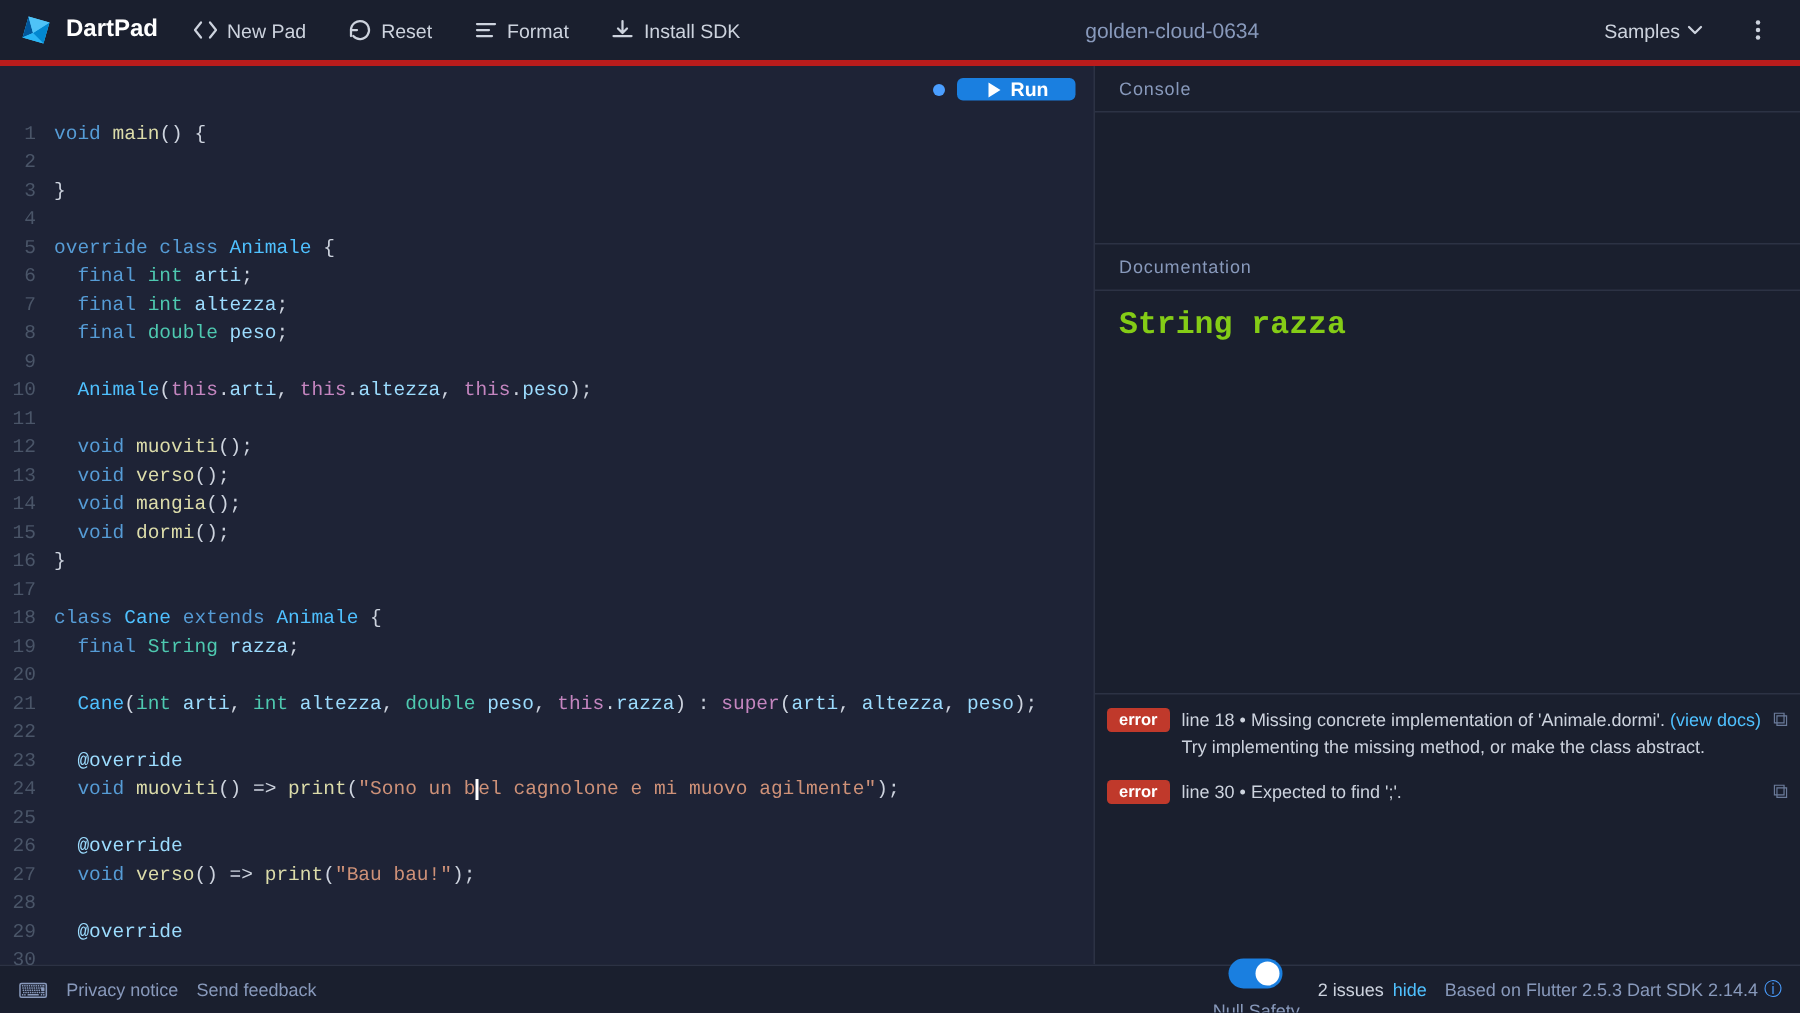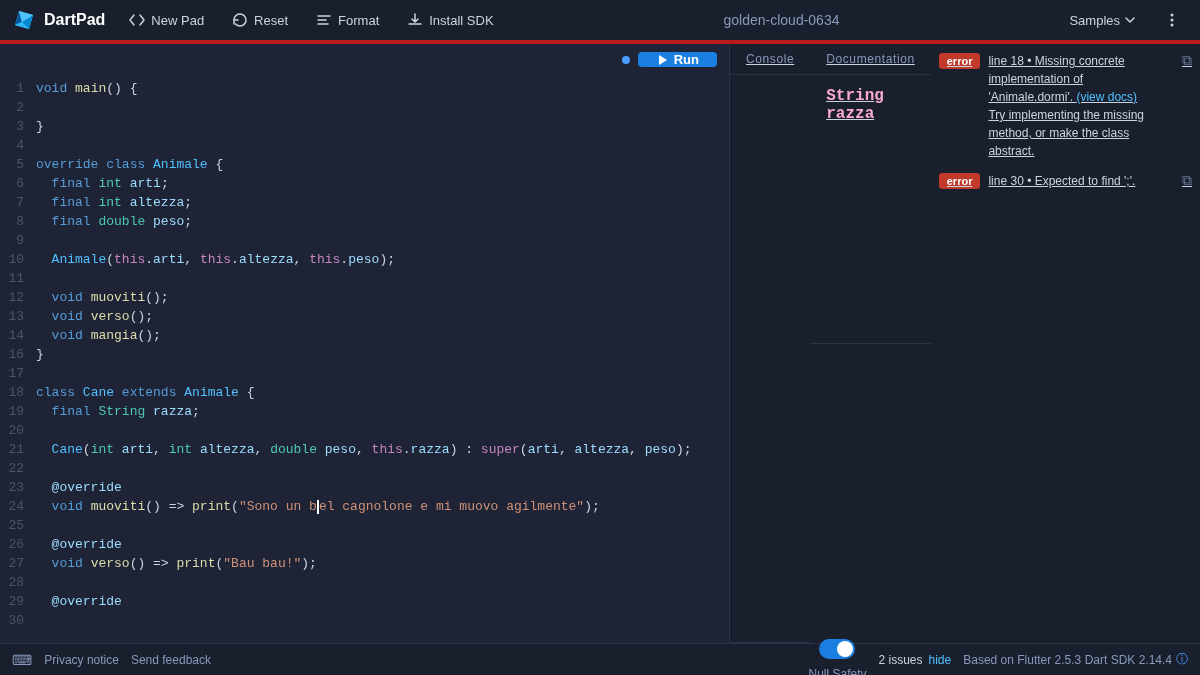--- a/index.html
+++ b/index.html
@@ -179,24 +179,23 @@
       background: #fff;
       vertical-align: text-bottom;
       animation: blink 1s step-end infinite;
     }
     @keyframes blink { 50% { opacity: 0; } }
 
     
     .right-panel {
       width: 470px;
       display: flex;
-      flex-direction: row;
+      flex-direction: column;
       background: #1a1f2e;
       flex-shrink: 0;
-      text-decoration: underline;
     }
     .console-section {
       flex: 1;
       border-bottom: 1px solid #2c3244;
       display: flex;
       flex-direction: column;
     }
     .section-header {
       padding: 8px 16px;
       color: #8899bb;
@@ -209,23 +208,23 @@
       flex: 1;
       padding: 8px 16px;
     }
     .docs-section {
       height: 300px;
       border-bottom: 1px solid #2c3244;
       display: flex;
       flex-direction: column;
     }
     .docs-title {
-      color: #f9a8d4;
+      color: #84cc16;
       font-family: 'Consolas', 'Courier New', monospace;
-      font-size: 16px;
+      font-size: 21px;
       font-weight: bold;
       padding: 12px 16px;
     }
     .errors-section {
       height: 180px;
       overflow-y: auto;
       display: flex;
       flex-direction: column;
       padding: 8px;
       gap: 12px;
@@ -470,20 +469,24 @@
       </div>
       <div class="code-line">
         <span class="line-num">13</span>
         <span class="line-content">  <span class="kw">void</span> <span class="fn">verso</span><span class="plain">();</span></span>
       </div>
       <div class="code-line">
         <span class="line-num">14</span>
         <span class="line-content">  <span class="kw">void</span> <span class="fn">mangia</span><span class="plain">();</span></span>
       </div>
       <div class="code-line">
+        <span class="line-num">15</span>
+        <span class="line-content">  <span class="kw">void</span> <span class="fn">dormi</span><span class="plain">();</span></span>
+      </div>
+      <div class="code-line">
         <span class="line-num">16</span>
         <span class="line-content"><span class="plain">}</span></span>
       </div>
       <div class="code-line">
         <span class="line-num">17</span>
         <span class="line-content"></span>
       </div>
       <div class="code-line">
         <span class="line-num">18</span>
         <span class="line-content"><span class="kw">class</span> <span class="cls">Cane</span> <span class="kw">extends</span> <span class="cls">Animale</span> <span class="plain">{</span></span>

